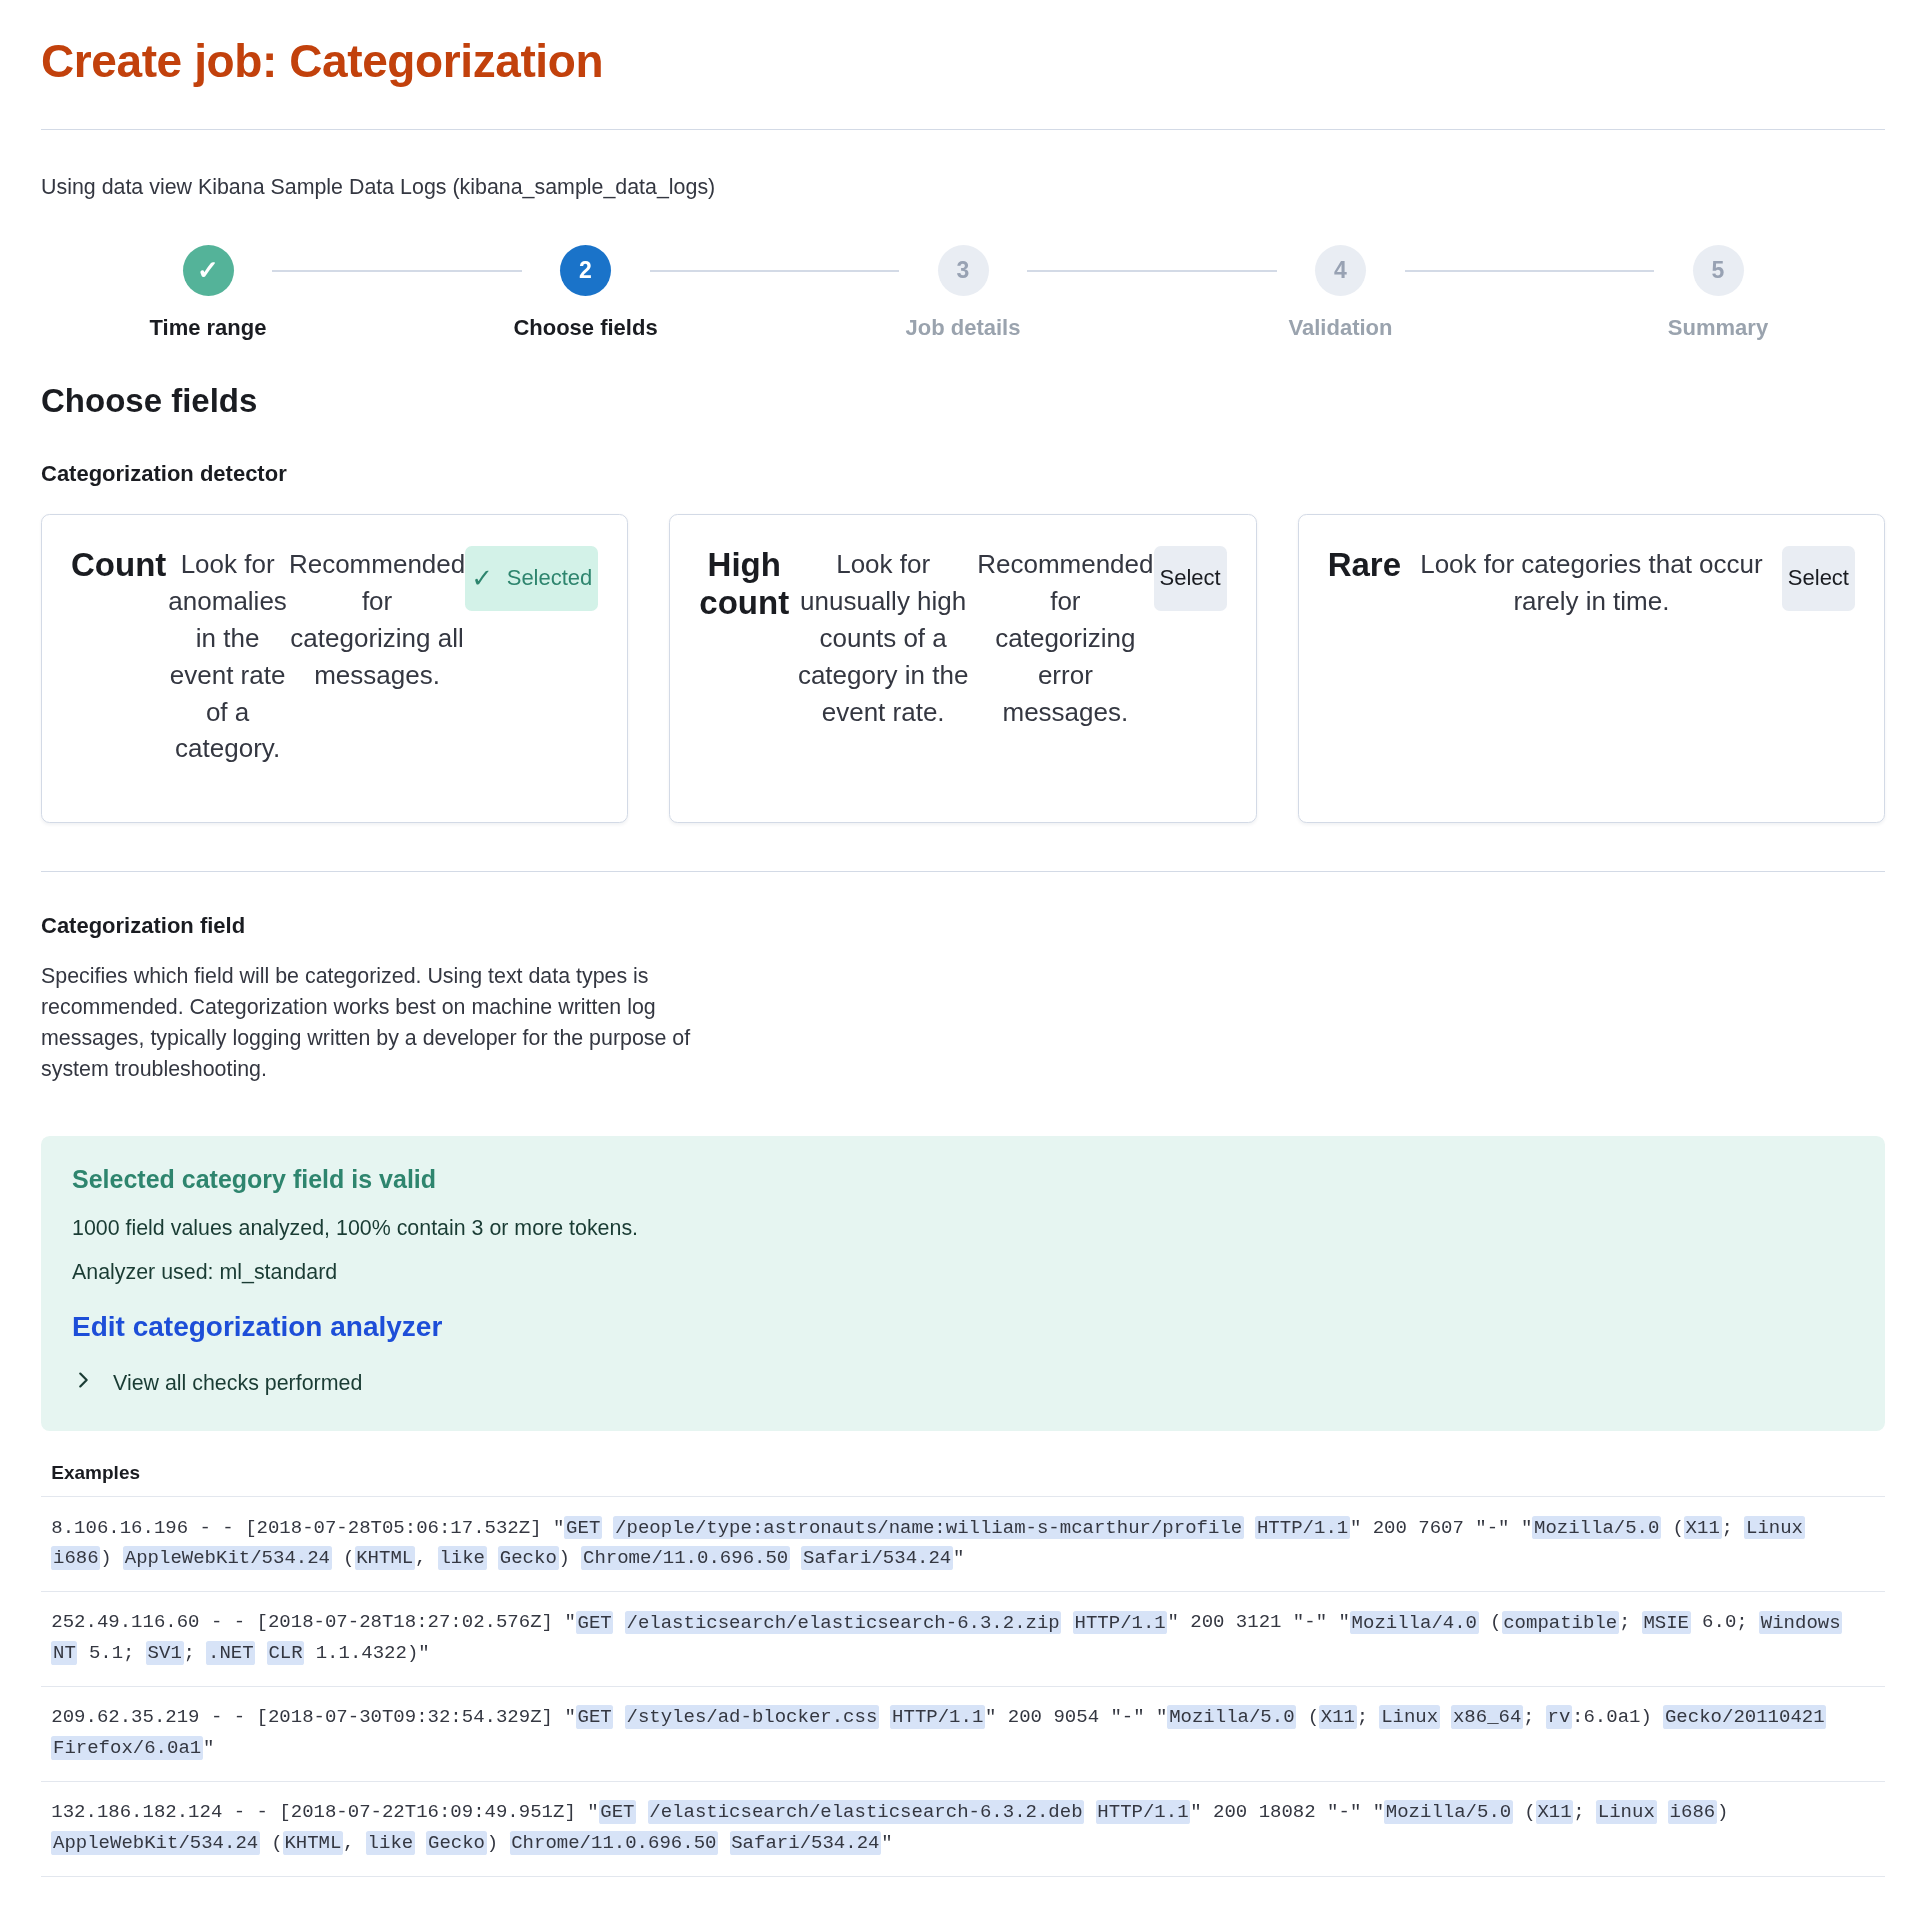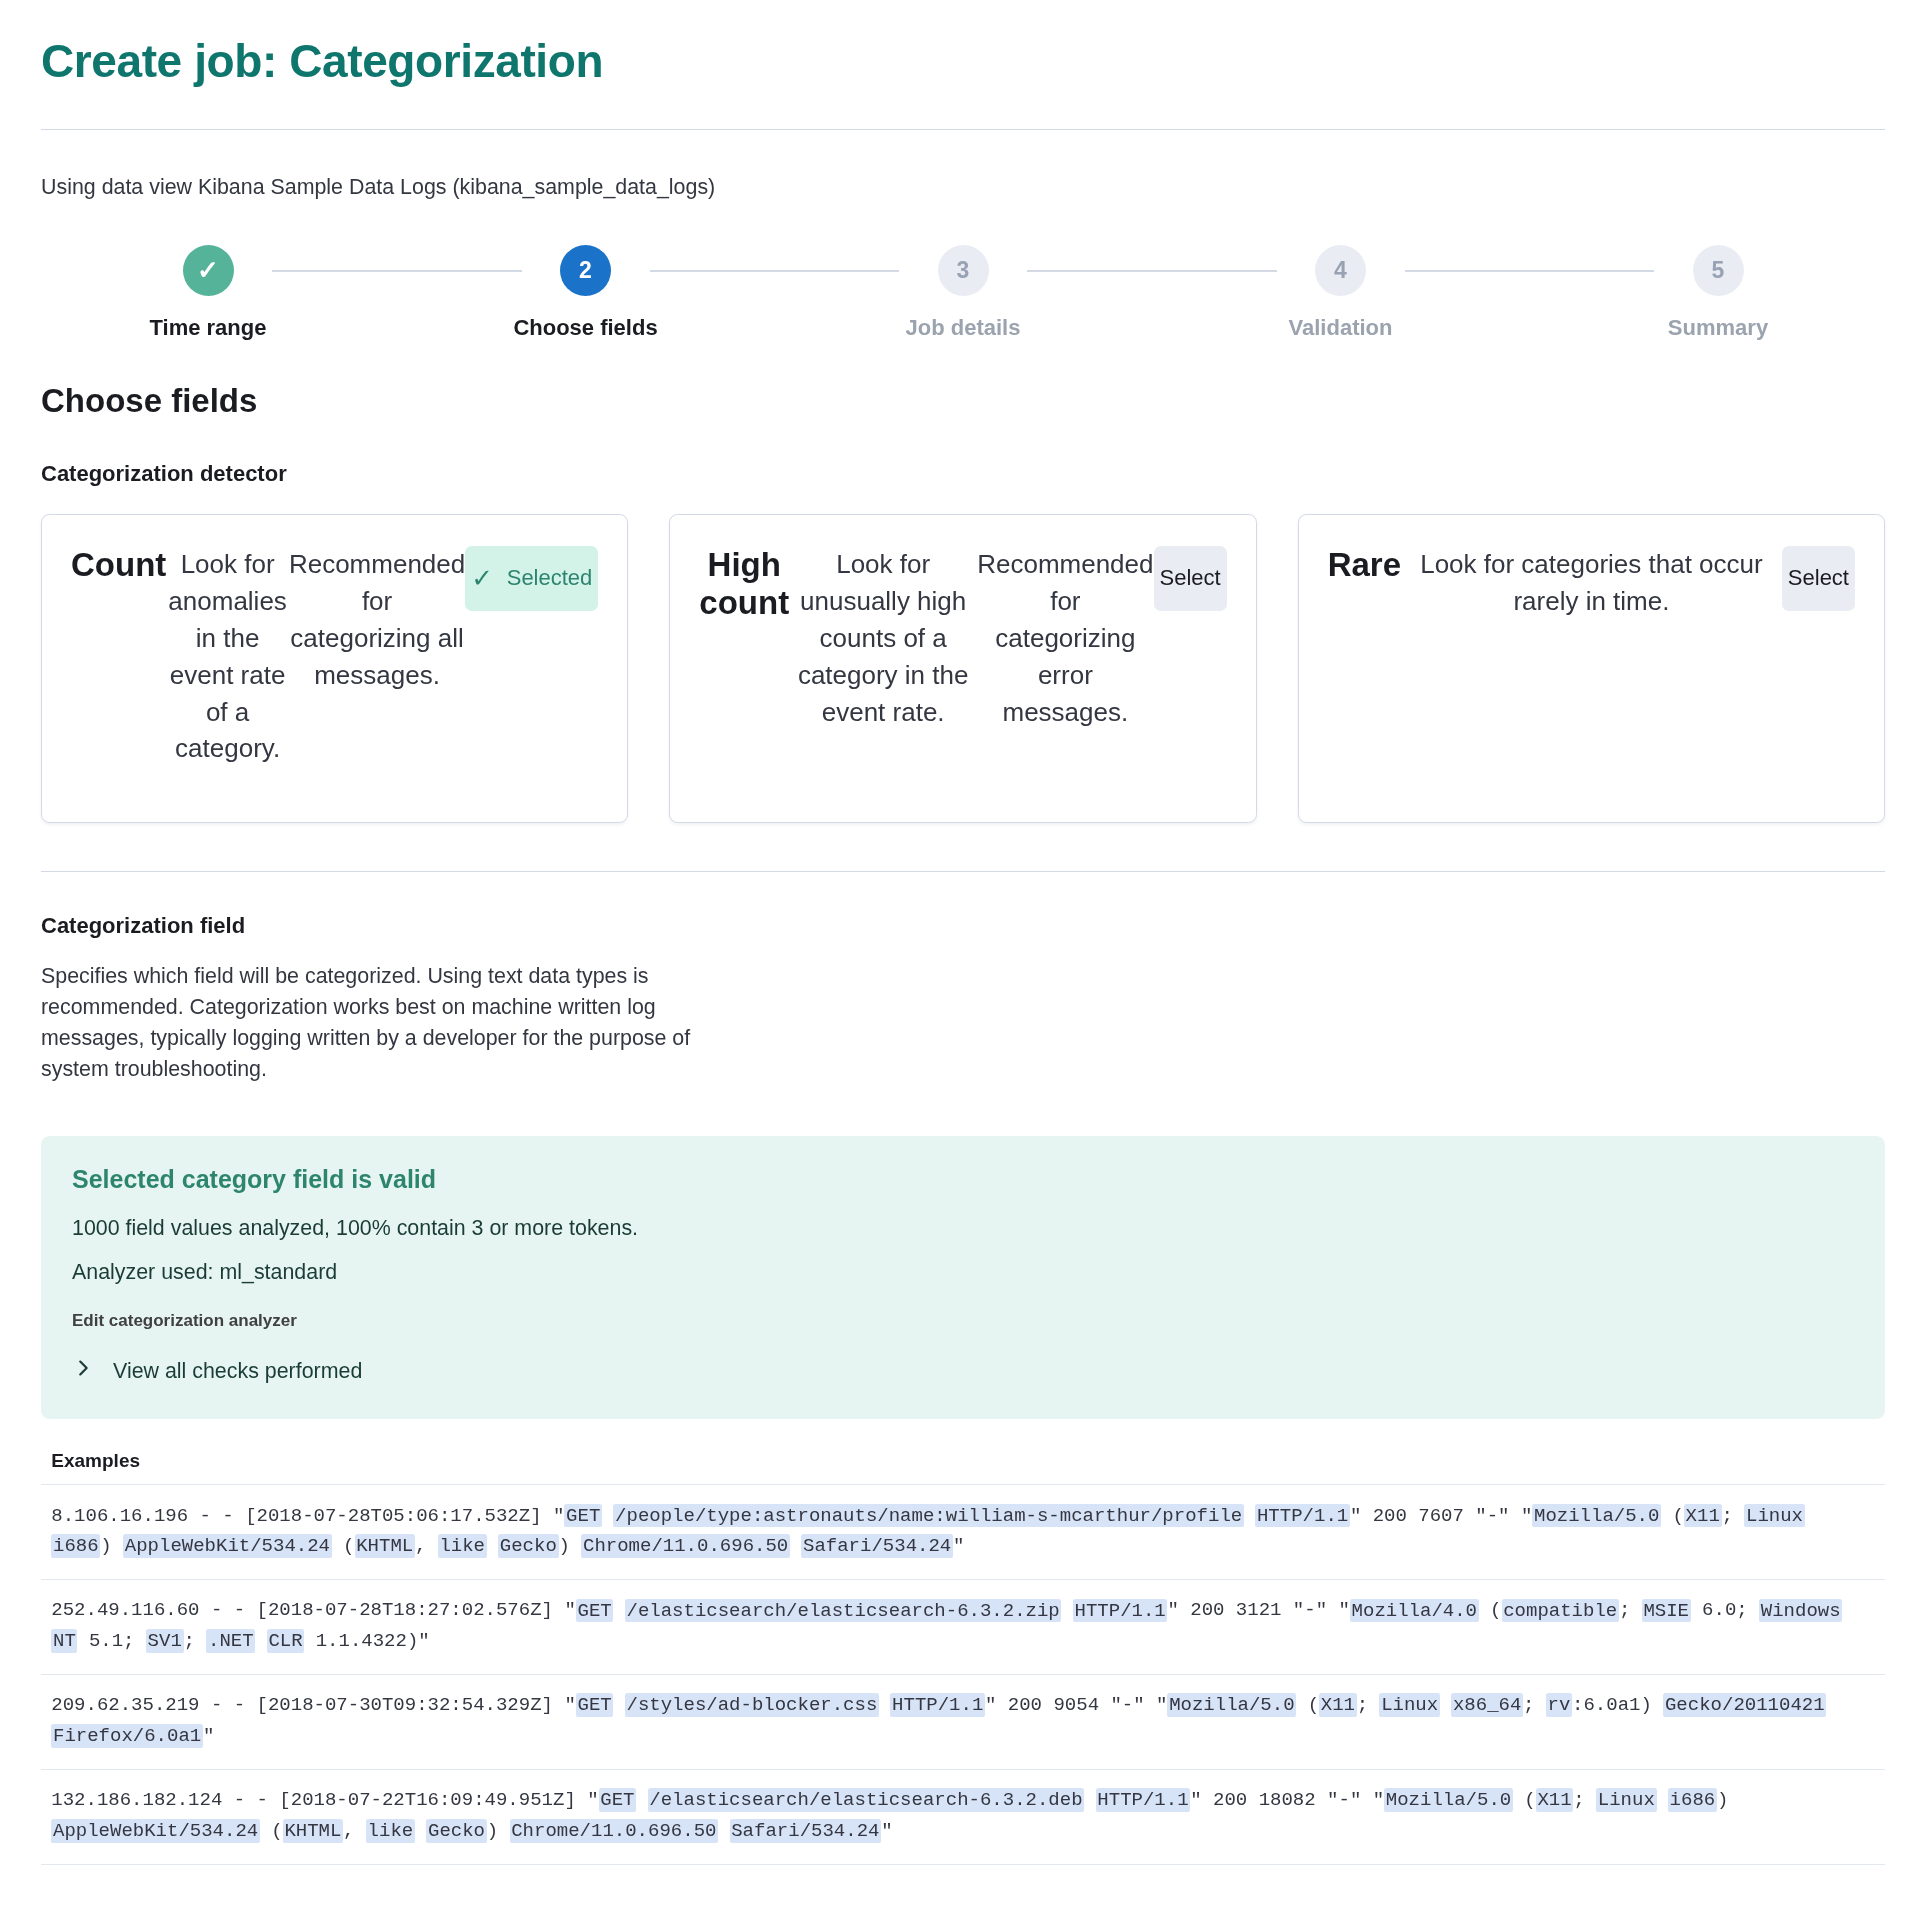--- a/index.html
+++ b/index.html
@@ -10,21 +10,21 @@
     color: #343741;
   }
   body {
     width: 1926px;
     min-height: 1916px;
     padding: 0 41px;
   }
   .page-title {
     font-size: 46px;
     font-weight: bold;
-    color: #0f766e;
+    color: #c2410c;
     letter-spacing: -0.4px;
     margin: 34px 0 41px 0;
   }
   .hr {
     height: 0.9px;
     background: #d3dae6;
     width: 100%;
     border: 0;
   }
   .dataview-line {
@@ -192,22 +192,22 @@
     font-weight: bold;
     color: #2e856e;
     margin: 0 0 22px 0;
   }
   .callout-line {
     font-size: 21.4px;
     color: #1a3c34;
     margin: 0 0 19px 0;
   }
   .callout-link {
-    font-size: 17px;
-    color: #404040;
+    font-size: 28px;
+    color: #1d4ed8;
     font-weight: bold;
     margin: 6.8px 0 26px 0;
     cursor: pointer;
     display: inline-block;
     text-align: right;
   }
   .accordion {
     display: flex;
     align-items: center;
     gap: 19px;

